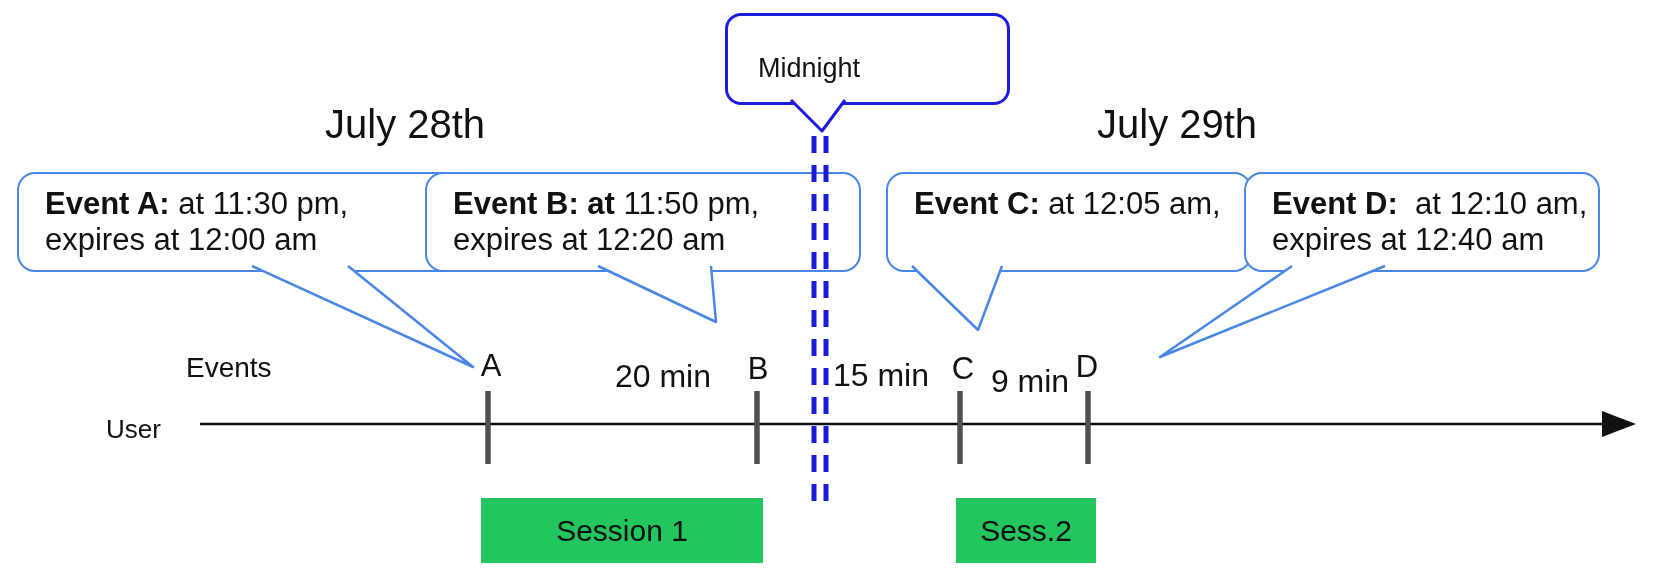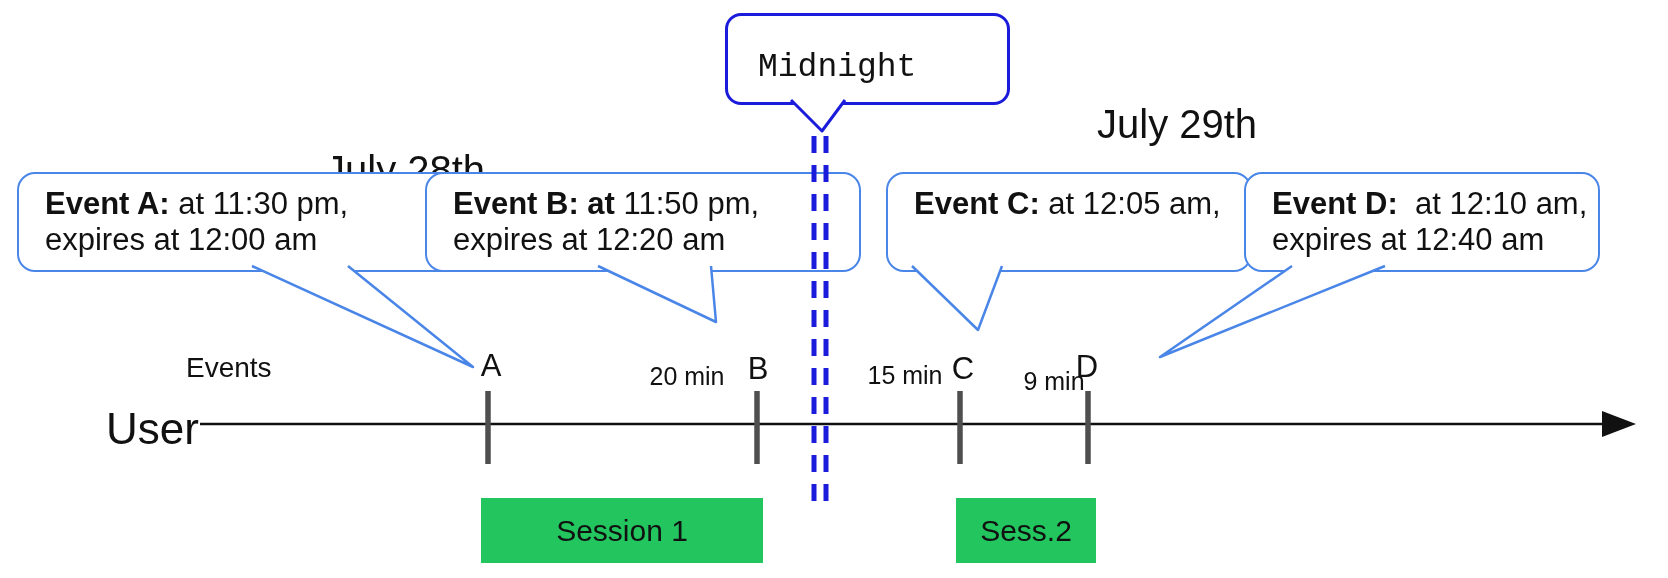--- a/index.html
+++ b/index.html
@@ -9,43 +9,43 @@
   }
   .overlay{position:absolute;left:0;top:0;z-index:3;pointer-events:none;}
   .bubble{
     position:absolute;box-sizing:border-box;background:#ffffff;
     border:2.5px solid #4a86e8;border-radius:18px;z-index:2;
   }
   .event-text{font-size:31px;line-height:36px;padding:12px 4px 0 26px;}
   .event-text .l1{white-space:pre;}
   .midnight{
     border:3px solid #1b1bdb;border-radius:16px;
-    font-size:33px;line-height:38px;padding:33px 0 0 30px;font-family:Liberation Mono, monospace;
+    font-size:27px;line-height:38px;padding:33px 0 0 30px;
   }
   .day{position:absolute;font-size:40px;line-height:46px;z-index:1;}
   .axis{position:absolute;z-index:1;}
-  .axis.user{font-size:44px;line-height:40px;}
+  .axis.user{font-size:26px;line-height:40px;}
   .axis.events{font-size:28px;line-height:32px;}
   .ticklab{position:absolute;font-size:31px;line-height:36px;transform:translateX(-50%);z-index:1;}
-  .interval{position:absolute;font-size:25px;line-height:29px;transform:translateX(-50%);z-index:1;margin-left:24px;}
+  .interval{position:absolute;font-size:32px;line-height:29px;transform:translateX(-50%);z-index:1;}
   .session{
     position:absolute;background:#22c55e;z-index:1;font-size:30px;
     display:flex;align-items:center;justify-content:center;
   }
 </style>
 </head>
 <body>
 
 <div class="canvas">
 
   <div class="bubble midnight" style="left:725px;top:13px;width:285px;height:92px;">
     <span>Midnight</span>
   </div>
 
-  <div class="day" style="left:325px;top:101px;margin-top:46px;">July 28th</div>
+  <div class="day" style="left:325px;top:101px;">July 28th</div>
   <div class="day" style="left:1097px;top:101px;">July 29th</div>
 
   <div class="bubble" style="left:17px;top:172px;width:471px;height:100px;">
     <div class="event-text">
       <div class="l1"><b>Event A:</b><span> at 11:30 pm,</span></div>
       <div class="l2">expires at 12:00 am</div>
     </div>
   </div>
 
   <div class="bubble" style="left:425px;top:172px;width:436px;height:100px;">

